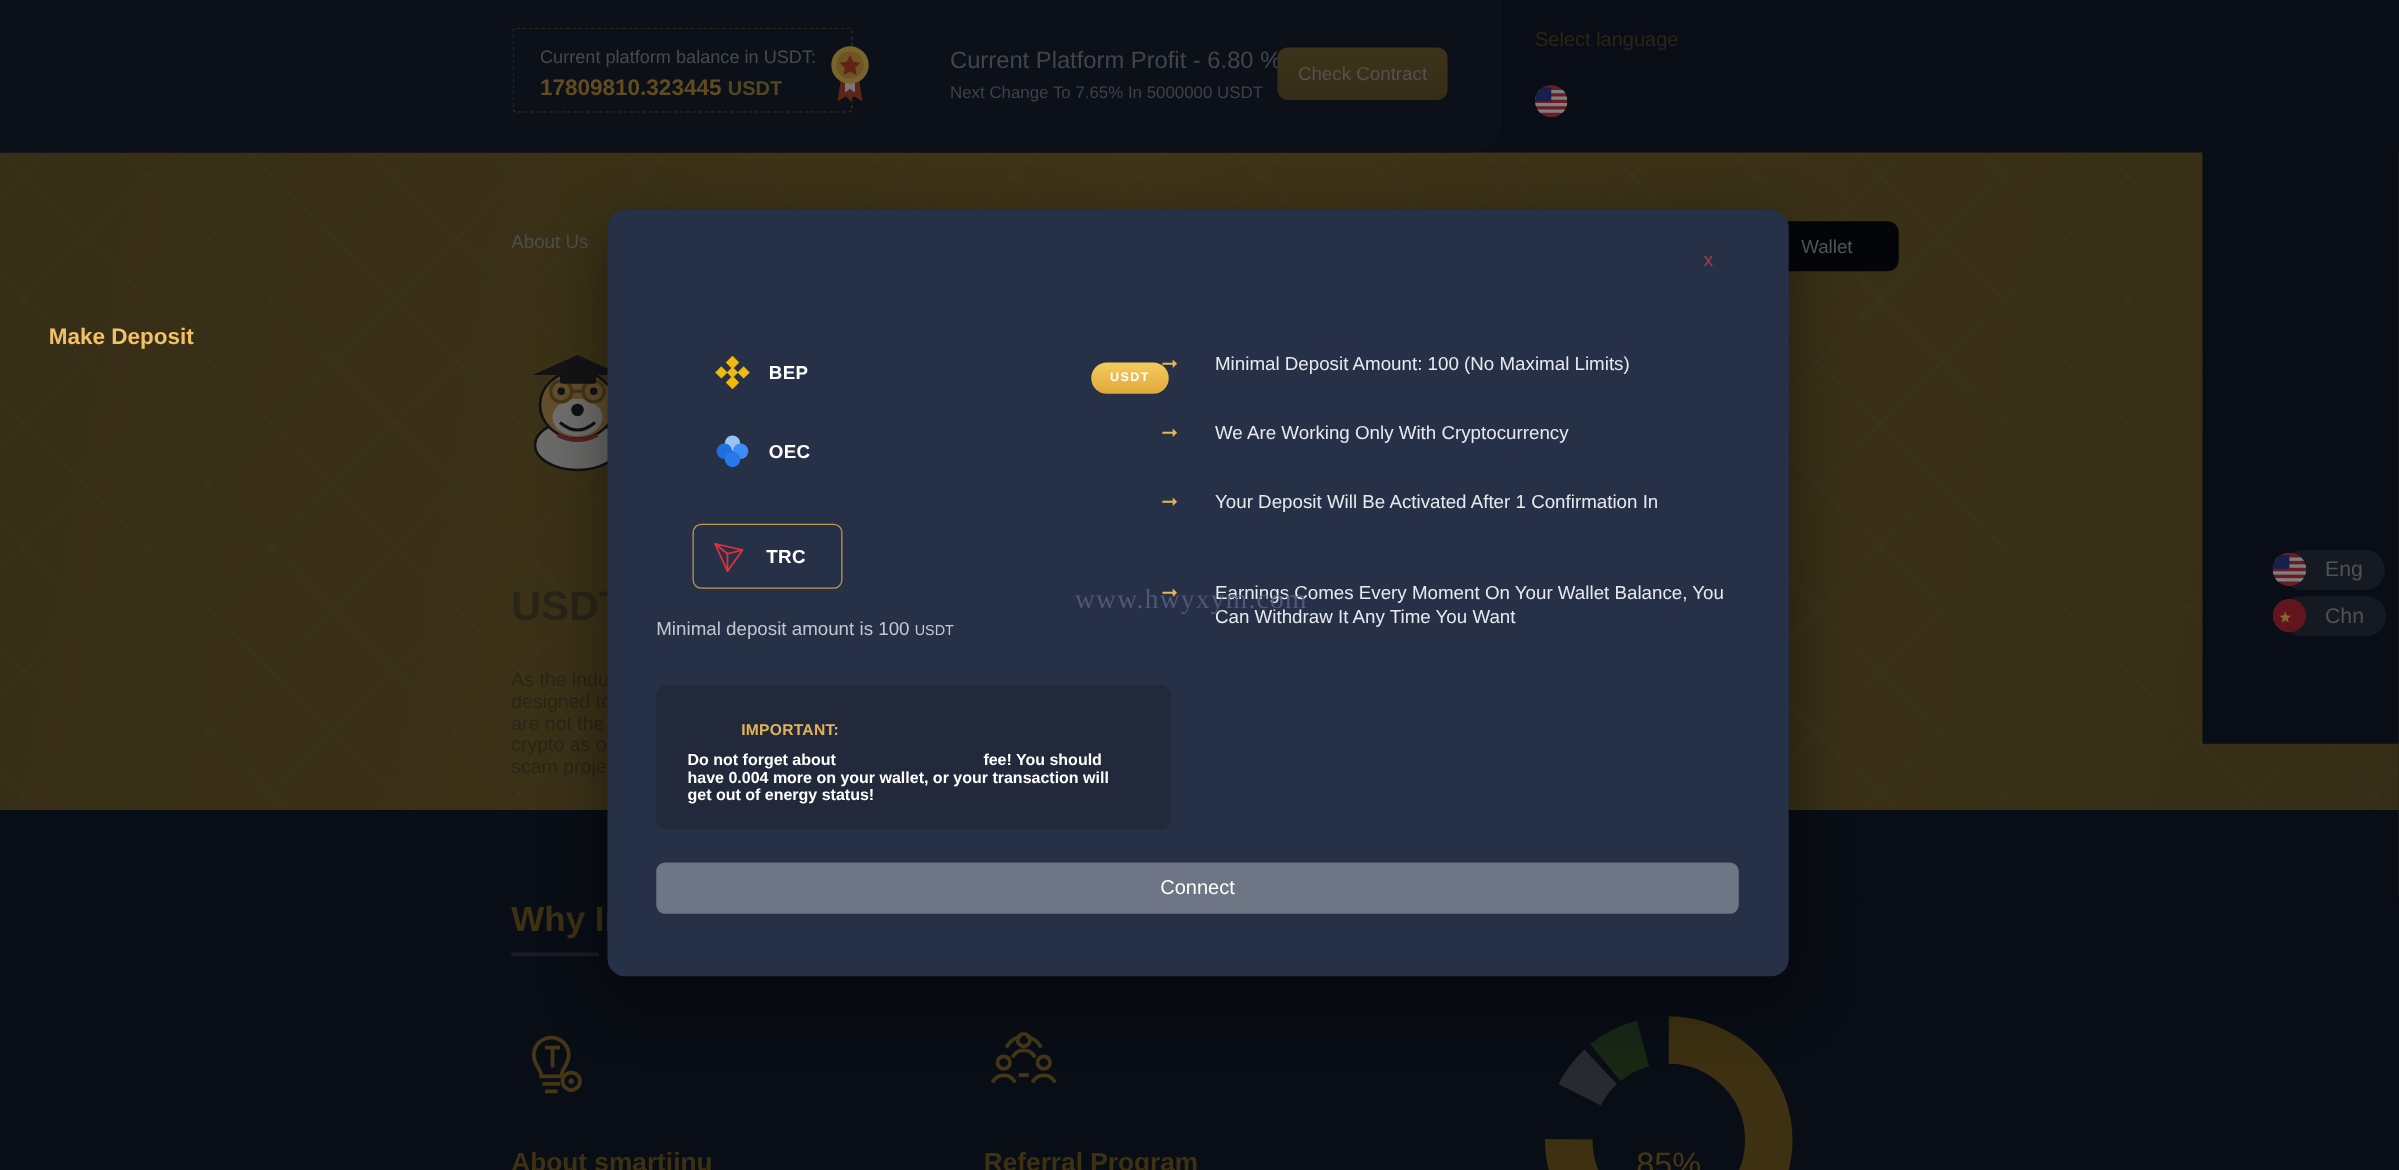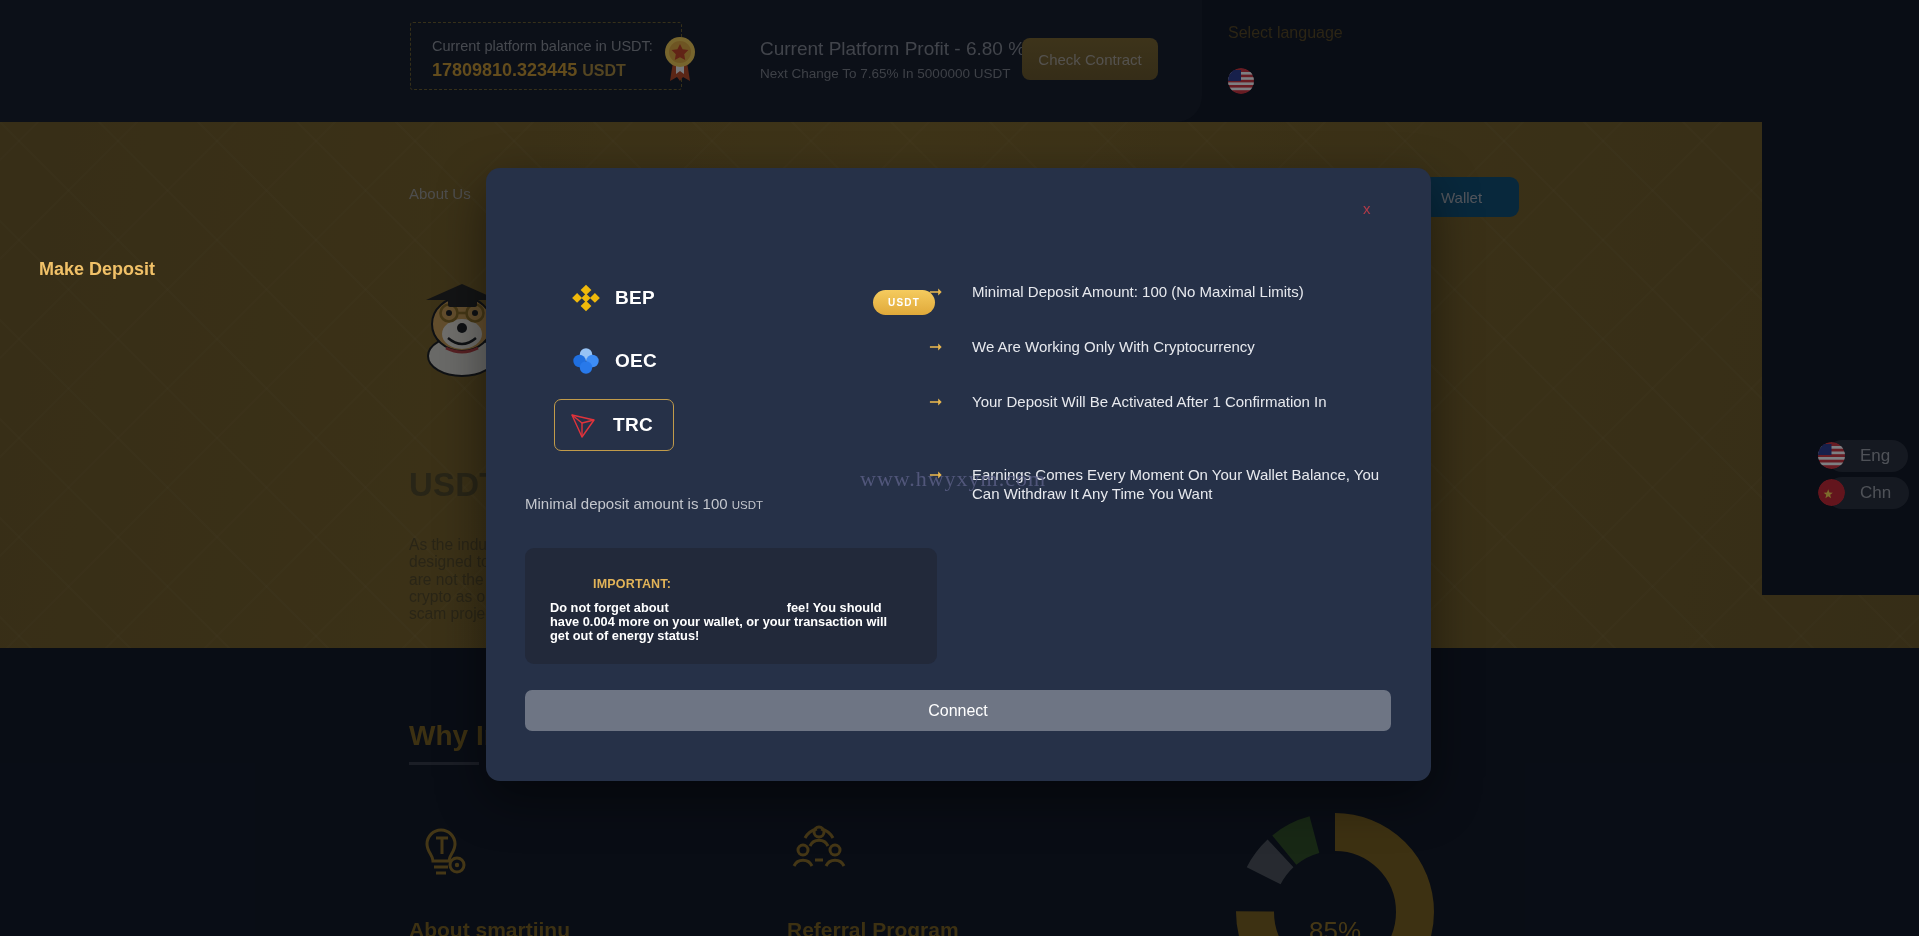--- a/index.html
+++ b/index.html
@@ -84,21 +84,21 @@
     position: absolute; left: 1228px; top: 68px;
     width: 26px; height: 26px; border-radius: 50%; overflow: hidden; z-index: 3;
   }
 
   .navlinks { position:absolute; left: 0; top: 180px; width: 1919px; height: 40px; z-index: 2;}
   .navlink {
     position: absolute; font-size: 15px; color: #9b9790; white-space: nowrap;
   }
   .wallet-btn {
     position: absolute; left: 1404px; top: 177px; width: 115px; height: 40px;
-    background: #0c4a6e; border-radius: 9px; border: none;
+    background: #000000; border-radius: 9px; border: none;
     color: #a8aab0; font-size: 15px; cursor: pointer;
     font-family: "Liberation Sans", sans-serif;
   }
 
   
   .mascot {
     position: absolute; left: 408px; top: 268px; width: 108px; height: 112px; z-index: 2;
   }
 
   .hero-h1 {
@@ -167,24 +167,24 @@
     font-size: 15px; color: #b03a48; cursor: pointer; z-index: 13;
     background: none; border: none; font-family: "Liberation Sans", sans-serif;
   }
 
   .net-btn {
     position: absolute; display: flex; align-items: center;
     background: transparent; border: 1.5px solid transparent;
     border-radius: 7px; cursor: pointer; padding: 0 14px;
     height: 52px; z-index: 12;
   }
-  .net-btn.selected { border-color: #c19b4a; }
+  .net-btn.selected { border-color: #c19b4a; margin-top: 20px; }
   .net-ico { width: 30px; height: 30px; margin-right: 14px; flex: 0 0 30px; }
   .net-label {
-    font-size: 19px; font-weight: bold; color: #ffffff; letter-spacing: .3px;
+    font-size: 15px; font-weight: bold; color: #ffffff; letter-spacing: .3px;
   }
 
   .usdt-badge {
     position: absolute; left: 873px; top: 290px; width: 62px; height: 25px;
     border-radius: 13px;
     background: linear-gradient(180deg,#f5cb5e 0%, #e0a93a 100%);
     display: flex; align-items: center; justify-content: center;
     z-index: 12;
   }
   .usdt-badge span {

